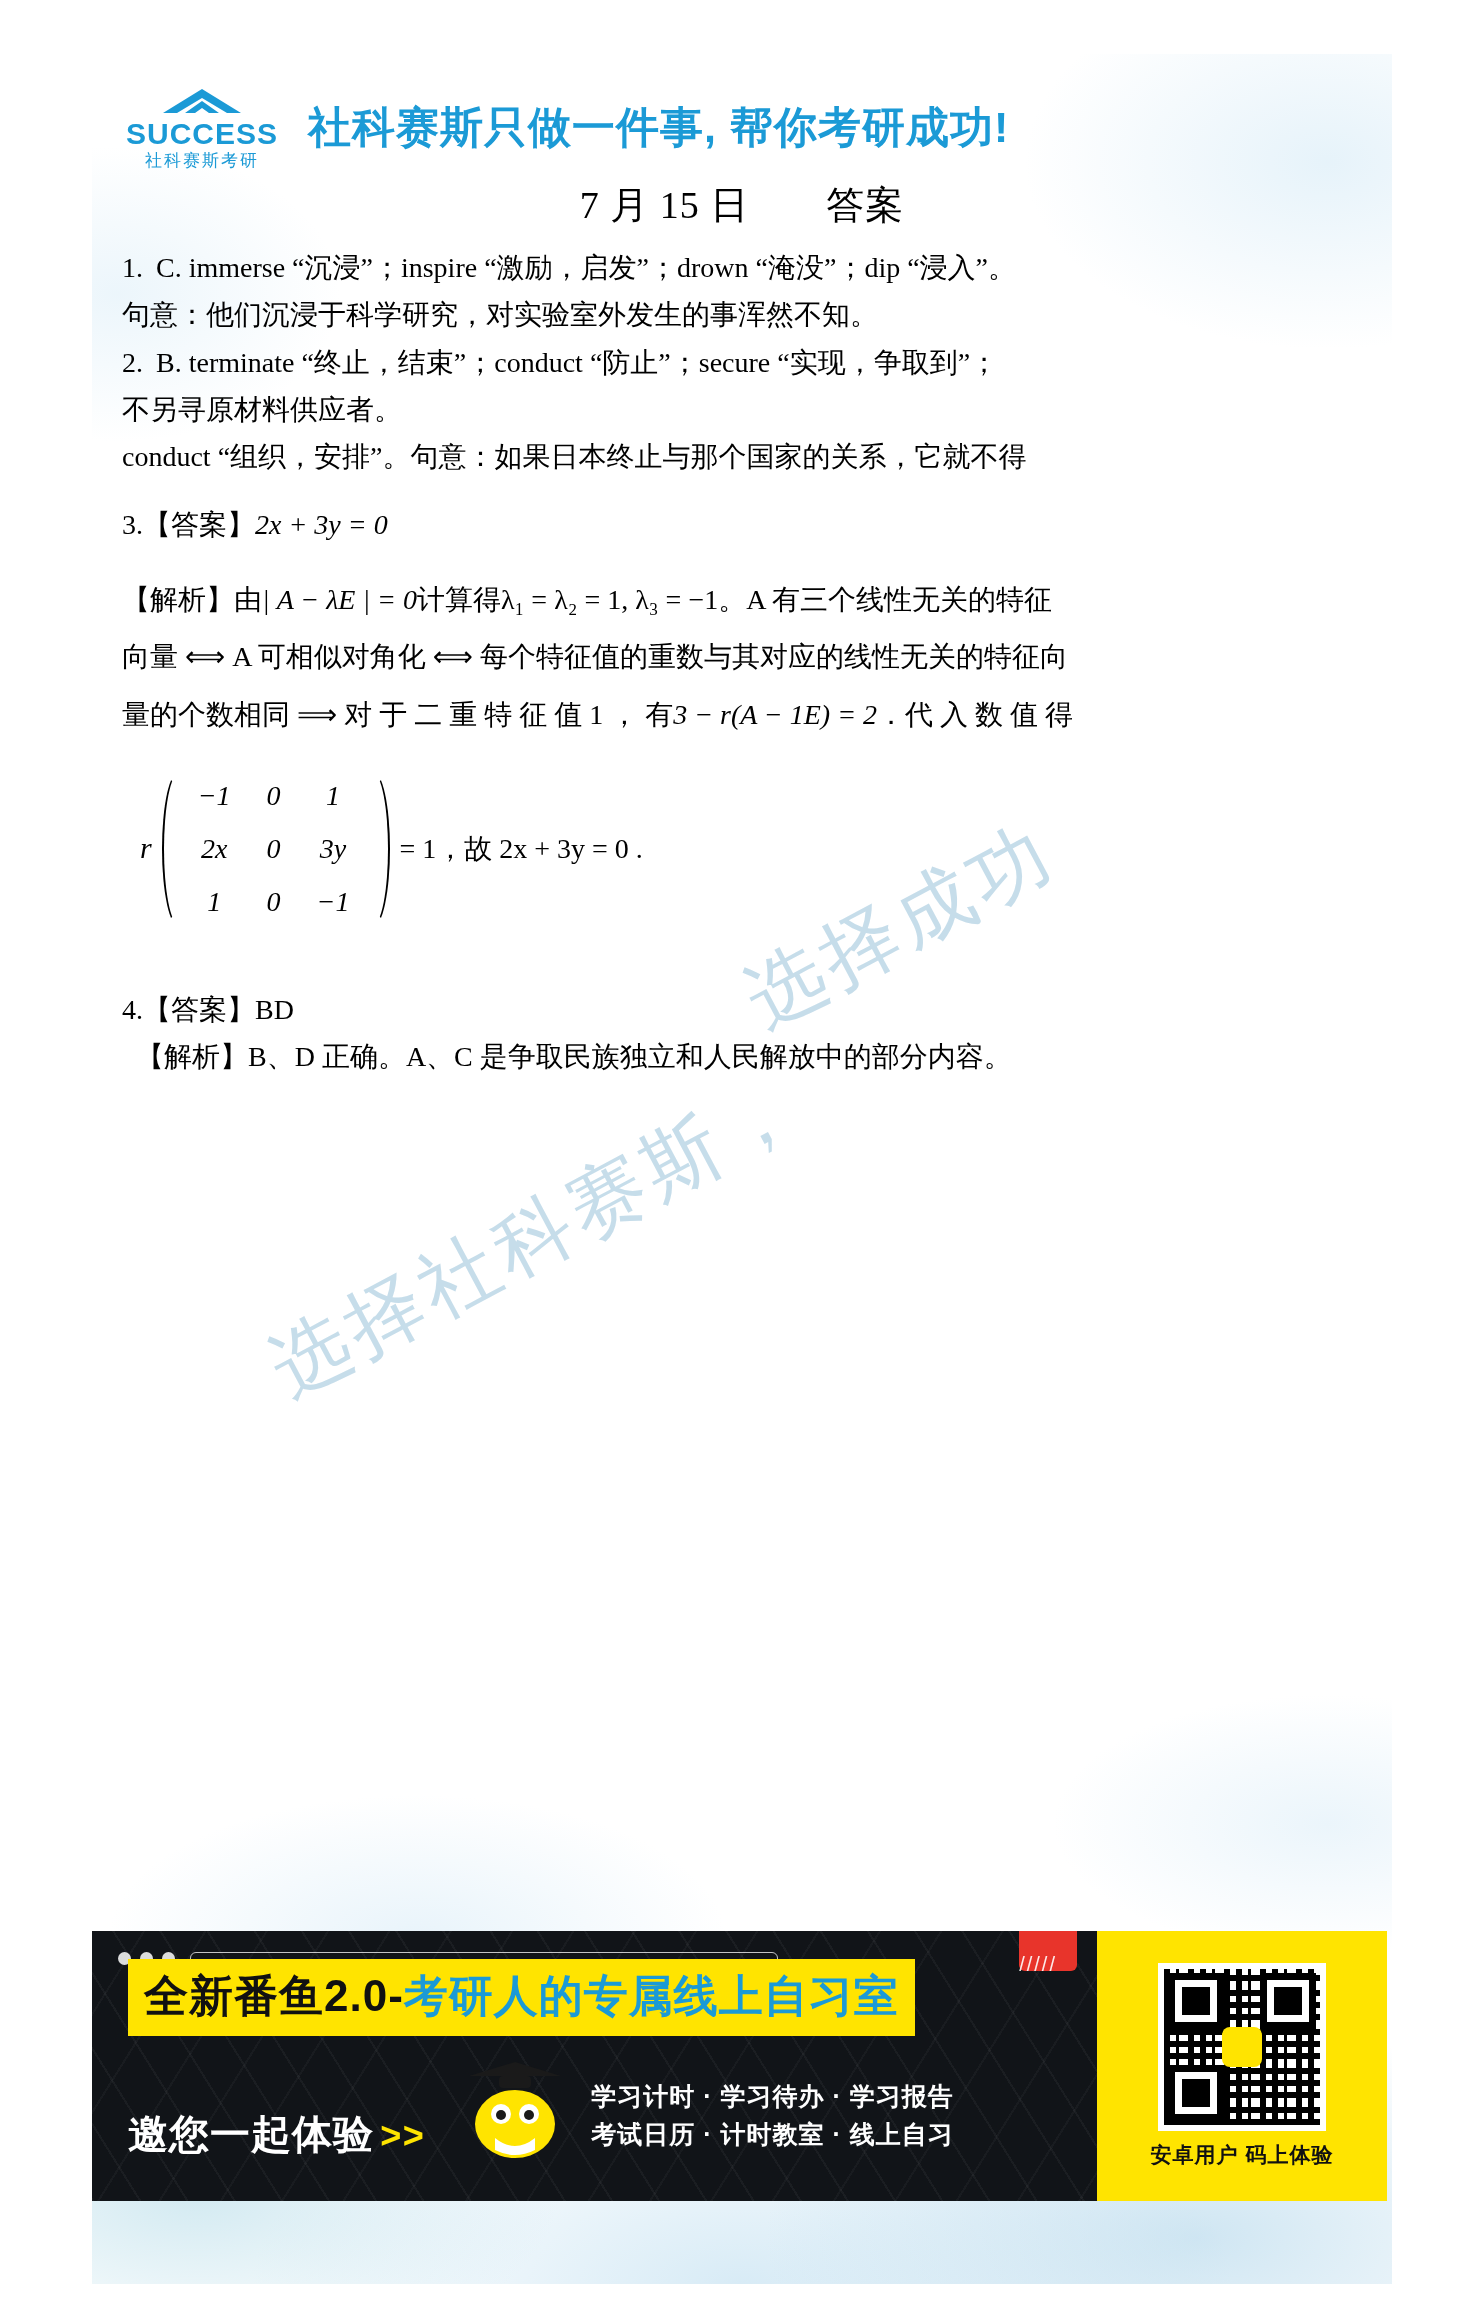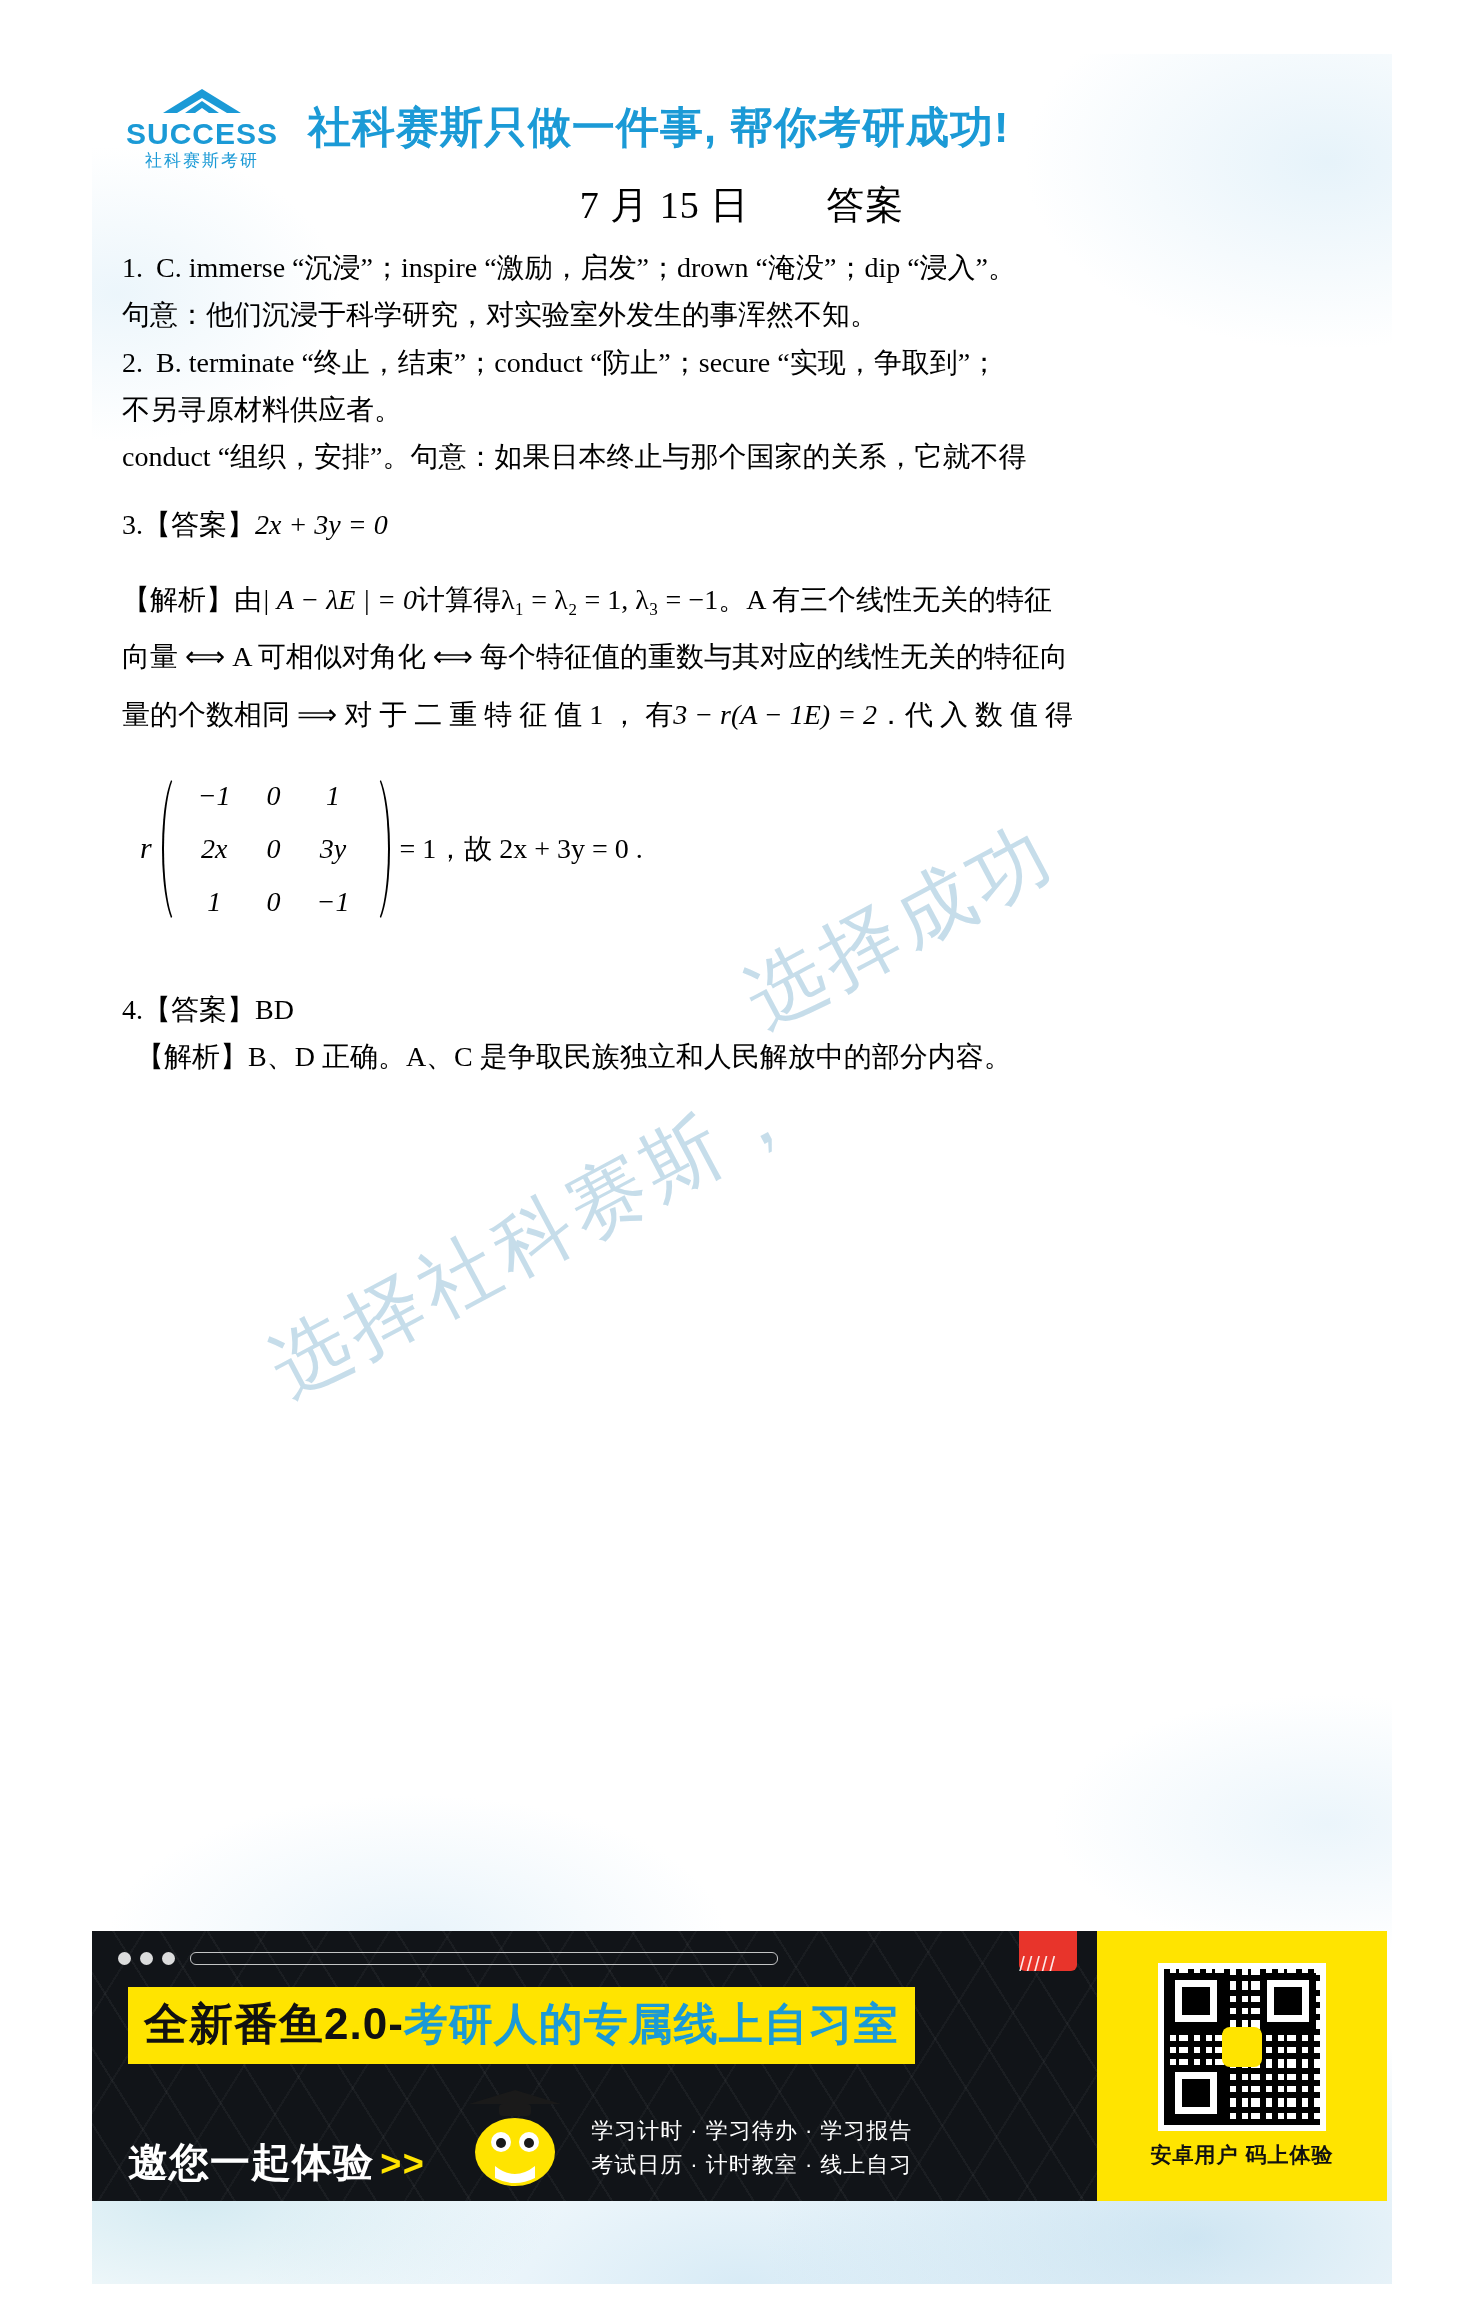--- a/index.html
+++ b/index.html
@@ -301,21 +301,21 @@
     top: 22px;
     color: #fff;
     font-family: "Liberation Sans", sans-serif;
     font-size: 20px;
     letter-spacing: 2px;
     opacity: .9;
   }
   .ad-left {
     position: relative;
     flex: 1;
-    padding: 56px 0 0 36px;
+    padding: 28px 0 0 36px;
     box-sizing: border-box;
   }
   .ad-headline {
     display: inline-block;
     background: #ffe400;
     color: #111;
     font-family: "Liberation Sans", sans-serif;
     font-weight: bold;
     font-size: 44px;
     letter-spacing: 1px;
@@ -346,23 +346,23 @@
   .ad-mascot {
     position: relative;
     width: 120px;
     height: 104px;
     margin: 0 16px 0 30px;
     flex: 0 0 120px;
   }
   .ad-features {
     font-family: "Liberation Sans", sans-serif;
     color: #ffffff;
-    font-size: 22px;
+    font-size: 25px;
     line-height: 1.55;
-    font-weight: normal;
+    font-weight: bold;
     letter-spacing: 1px;
     padding-bottom: 8px;
   }
   .ad-right {
     position: relative;
     flex: 0 0 290px;
     background: #ffe400;
     display: flex;
     flex-direction: column;
     align-items: center;

